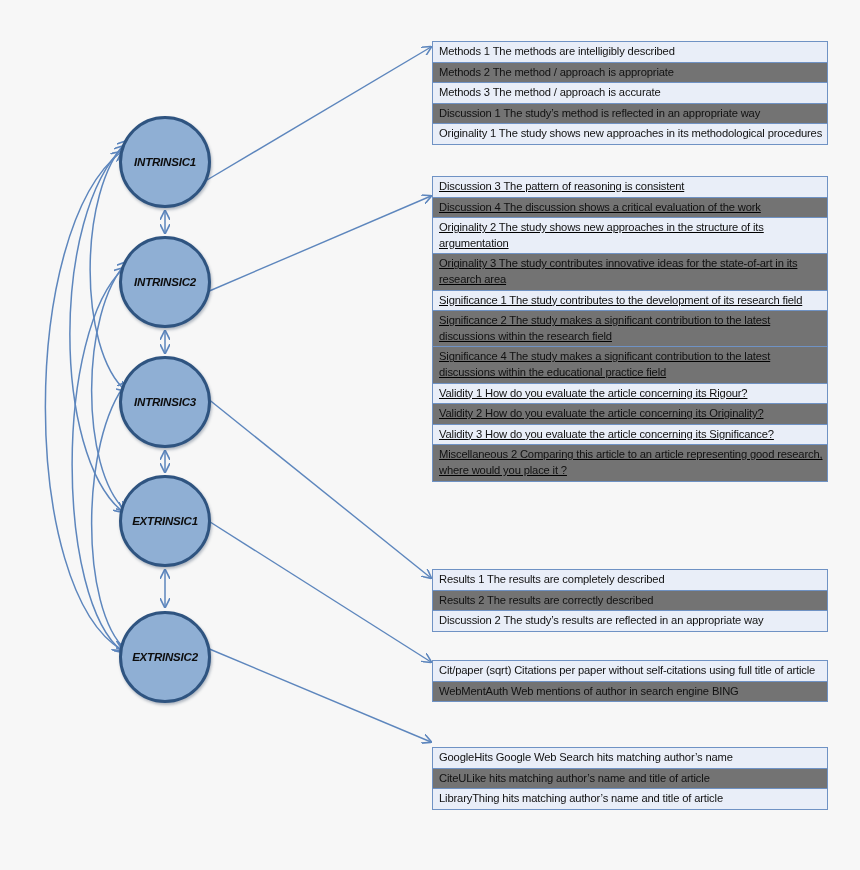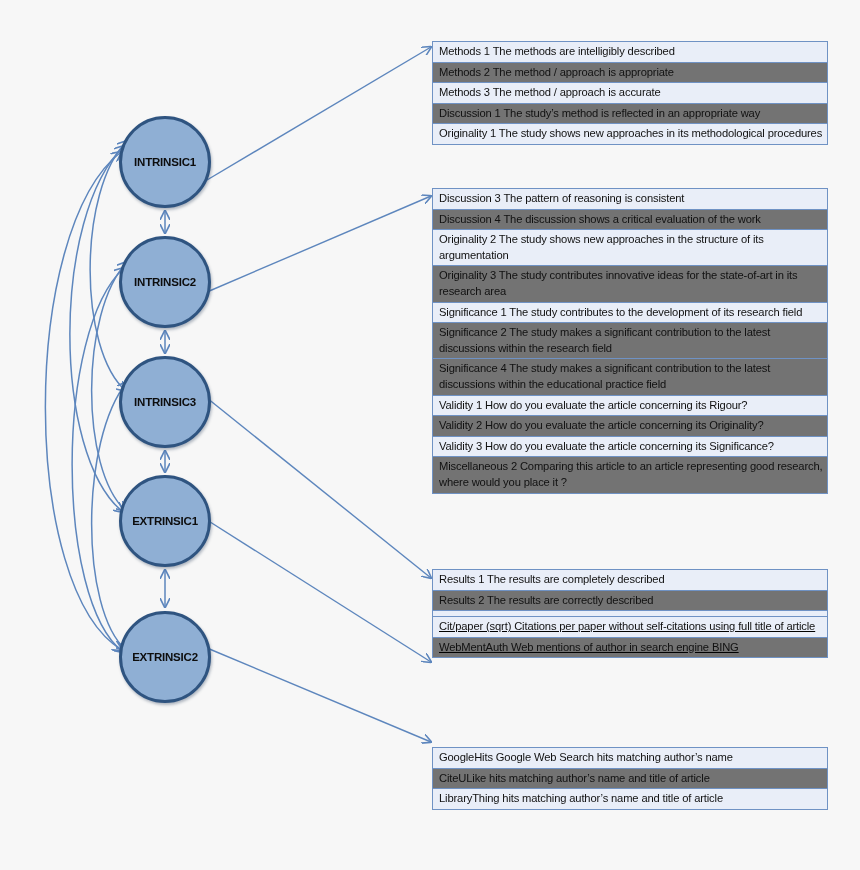--- a/index.html
+++ b/index.html
@@ -32,20 +32,21 @@
     height: 92px;
     border-radius: 50%;
     background: #8fafd4;
     border: 3px solid #2f5480;
     box-sizing: border-box;
     display: flex;
     align-items: center;
     justify-content: center;
     box-shadow: 1px 2px 3px rgba(40,60,90,0.35);
     z-index: 3;
+    font-style: italic;
   }
   .node-label {
     font-size: 11.5px;
     font-weight: bold;
     color: #0d0d0d;
     letter-spacing: -0.2px;
     white-space: nowrap;
   }
   .group {
     position: absolute;
@@ -123,41 +124,41 @@
   </div>
 
   <div class="group" style="top:41px;">
     <div class="row odd">Methods 1 The methods are intelligibly described</div>
     <div class="row even">Methods 2 The method / approach is appropriate</div>
     <div class="row odd">Methods 3 The method / approach is accurate</div>
     <div class="row even">Discussion 1 The study’s method is reflected in an appropriate way</div>
     <div class="row odd">Originality 1 The study shows new approaches in its methodological procedures</div>
   </div>
 
-  <div class="group" style="top:188px;">
+  <div class="group" style="top:176px;text-decoration:underline;">
     <div class="row odd">Discussion 3 The pattern of reasoning is consistent</div>
     <div class="row even">Discussion 4 The discussion shows a critical evaluation of the work</div>
     <div class="row odd">Originality 2 The study shows new approaches in the structure of its argumentation</div>
     <div class="row even">Originality 3 The study contributes innovative ideas for the state-of-art in its research area</div>
     <div class="row odd">Significance 1 The study contributes to the development of its research field</div>
     <div class="row even">Significance 2 The study makes a significant contribution to the latest discussions within the research field</div>
     <div class="row even">Significance 4 The study makes a significant contribution to the latest discussions within the educational practice field</div>
     <div class="row odd">Validity 1 How do you evaluate the article concerning its Rigour?</div>
     <div class="row even">Validity 2 How do you evaluate the article concerning its Originality?</div>
     <div class="row odd">Validity 3 How do you evaluate the article concerning its Significance?</div>
     <div class="row even">Miscellaneous 2 Comparing this article to an article representing good research, where would you place it ?</div>
   </div>
 
   <div class="group" style="top:569px;">
     <div class="row odd">Results 1 The results are completely described</div>
     <div class="row even">Results 2 The results are correctly described</div>
     <div class="row odd">Discussion 2 The study’s results are reflected in an appropriate way</div>
   </div>
 
-  <div class="group" style="top:616px;text-decoration:underline;">
+  <div class="group" style="top:660px;">
     <div class="row odd">Cit/paper (sqrt)  Citations per paper without self-citations using full title of article</div>
     <div class="row even">WebMentAuth  Web mentions of author in search engine BING</div>
   </div>
 
   <div class="group" style="top:731px;margin-top:16px;">
     <div class="row odd">GoogleHits  Google Web Search hits matching author’s name</div>
     <div class="row even">CiteULike hits matching author’s name and title of article</div>
     <div class="row odd">LibraryThing hits matching author’s name and title of article</div>
   </div>
 

